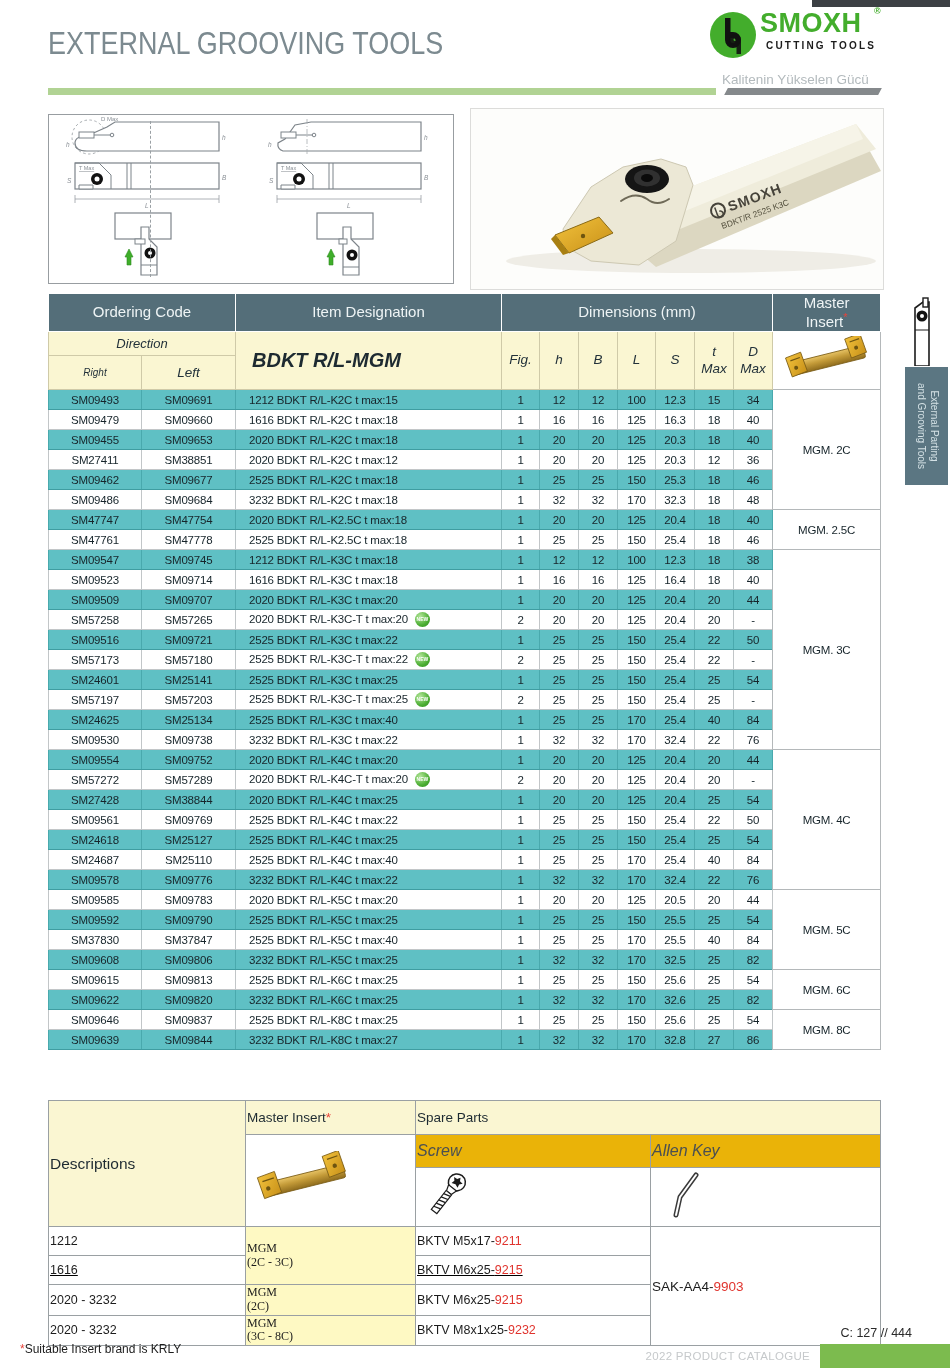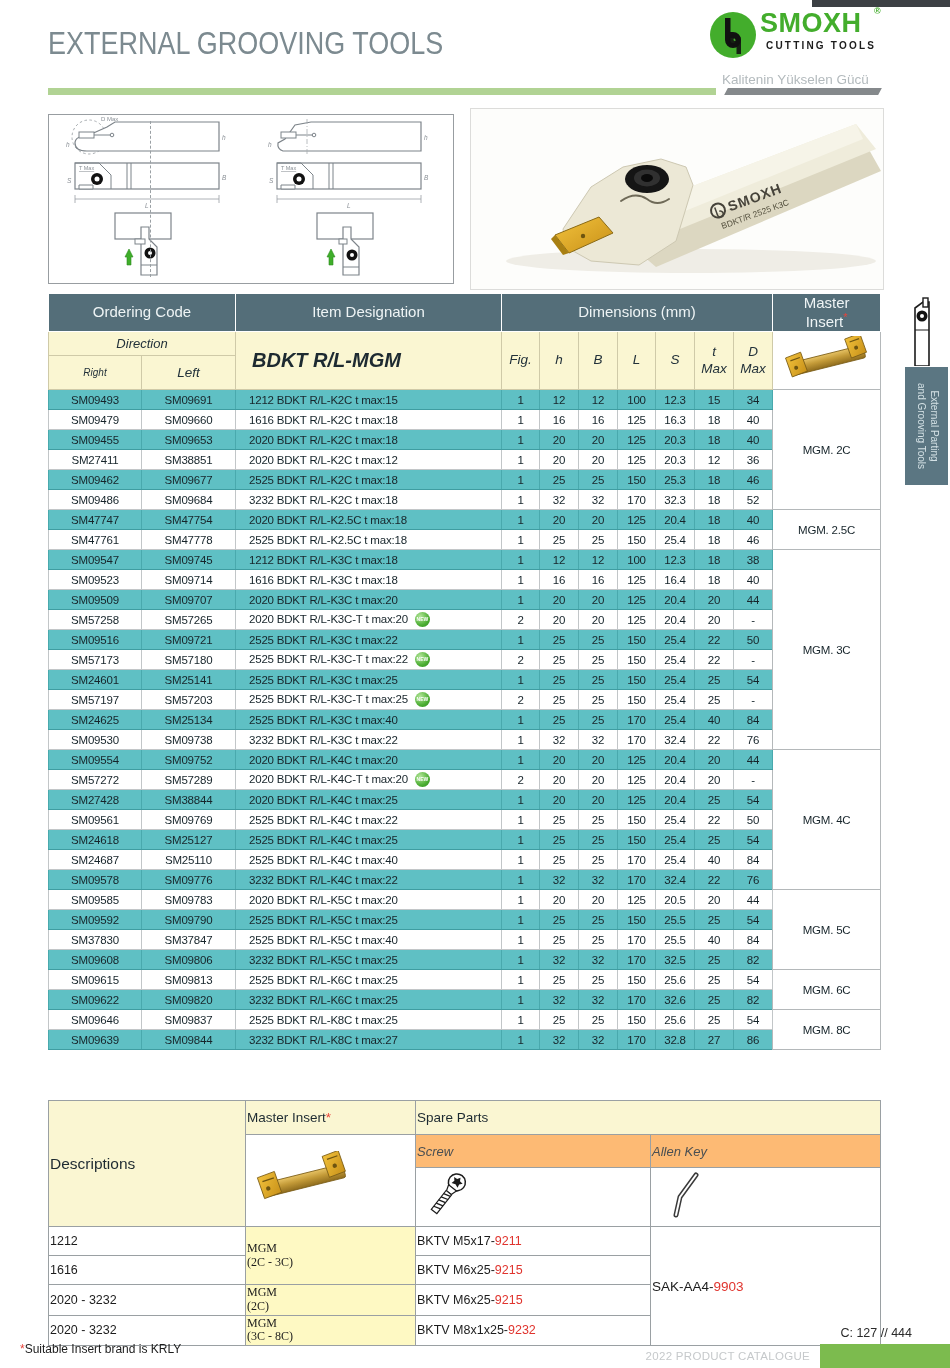--- a/index.html
+++ b/index.html
@@ -45,21 +45,21 @@
   
   .side-icon{left:901px;top:296px;width:42px;height:70px;}
   .side-tab{left:905px;top:367px;width:43px;height:118px;background:#5b7682;}
   .side-tab-text{position:absolute;left:50%;top:50%;transform:translate(-50%,-50%) rotate(90deg);white-space:nowrap;text-align:center;color:#d4e1e5;font-size:10px;line-height:1.25;}
 
   
   .bottom-table{left:48px;top:1100px;width:832px;border-collapse:collapse;table-layout:fixed;border:1.5px solid #83888b;}
   .bottom-table td{border:1px solid #9aa0a3;text-align:left;vertical-align:middle;color:#1c1c1c;}
   .bottom-table td.head-yellow{background:#faf6d2;font-size:13.5px;color:#1d2a31;}
   .bottom-table td.desc-head{font-size:15.5px;}
-  .bottom-table td.graysub{background:#fdba74;font-size:13px;font-style:italic;color:#4a4f52;height:30px;}
+  .bottom-table td.graysub{background:#eab308;font-size:16px;font-style:italic;color:#4a4f52;height:30px;}
   .bottom-table td.img-cell{background:#fff;height:54px;}
   .bottom-table td.data-cell{font-size:12.5px;height:26px;background:#fff;border-radius:14px;}
   .bottom-table td.mgm-cell{font-size:12px;line-height:1.15;background:#fef9c3;font-family:Liberation Serif, serif;}
   .red{color:#e0342e;}
   .red-star{color:#e8433a;}
 
   
   .footnote{left:20px;top:1342px;font-size:12px;color:#1c1c1c;}
   .page-ref{top:1326px;right:38px;font-size:12.5px;color:#2a2a2a;}
   .catalogue{top:1350px;right:140px;font-size:11.5px;color:#c6c9cb;letter-spacing:.3px;}
@@ -341,21 +341,21 @@
       <tr class="data white">
         <td>SM09486</td>
         <td>SM09684</td>
         <td class="desig">3232 BDKT R/L-K2C t max:18</td>
         <td>1</td>
         <td>32</td>
         <td>32</td>
         <td>170</td>
         <td>32.3</td>
         <td>18</td>
-        <td>52</td>
+        <td>48</td>
       </tr>
       <tr class="data teal">
         <td>SM47747</td>
         <td>SM47754</td>
         <td class="desig">2020 BDKT R/L-K2.5C t max:18</td>
         <td>1</td>
         <td>20</td>
         <td>20</td>
         <td>125</td>
         <td>20.4</td>
@@ -756,21 +756,21 @@
   <tbody>
       <tr style="height: 26px;">
         <td class="data-cell">1212</td>
         <td class="mgm-cell" rowspan="2">
           <div>MGM</div>
           <div>(2C - 3C)</div>
         </td>
         <td class="data-cell">BKTV M5x17-<span class="red">9211</span></td>
         <td class="data-cell" rowspan="4" style="font-size: 13.5px;">SAK-AA4-<span class="red">9903</span></td>
       </tr>
-      <tr style="height: 26px;">
+      <tr style="height: 26px; text-decoration: underline;">
         <td class="data-cell">1616</td>
         <td class="data-cell">BKTV M6x25-<span class="red">9215</span></td>
       </tr>
       <tr style="height: 28px;">
         <td class="data-cell">2020 - 3232</td>
         <td class="mgm-cell" rowspan="1">
           <div>MGM</div>
           <div>(2C)</div>
         </td>
         <td class="data-cell">BKTV M6x25-<span class="red">9215</span></td>

